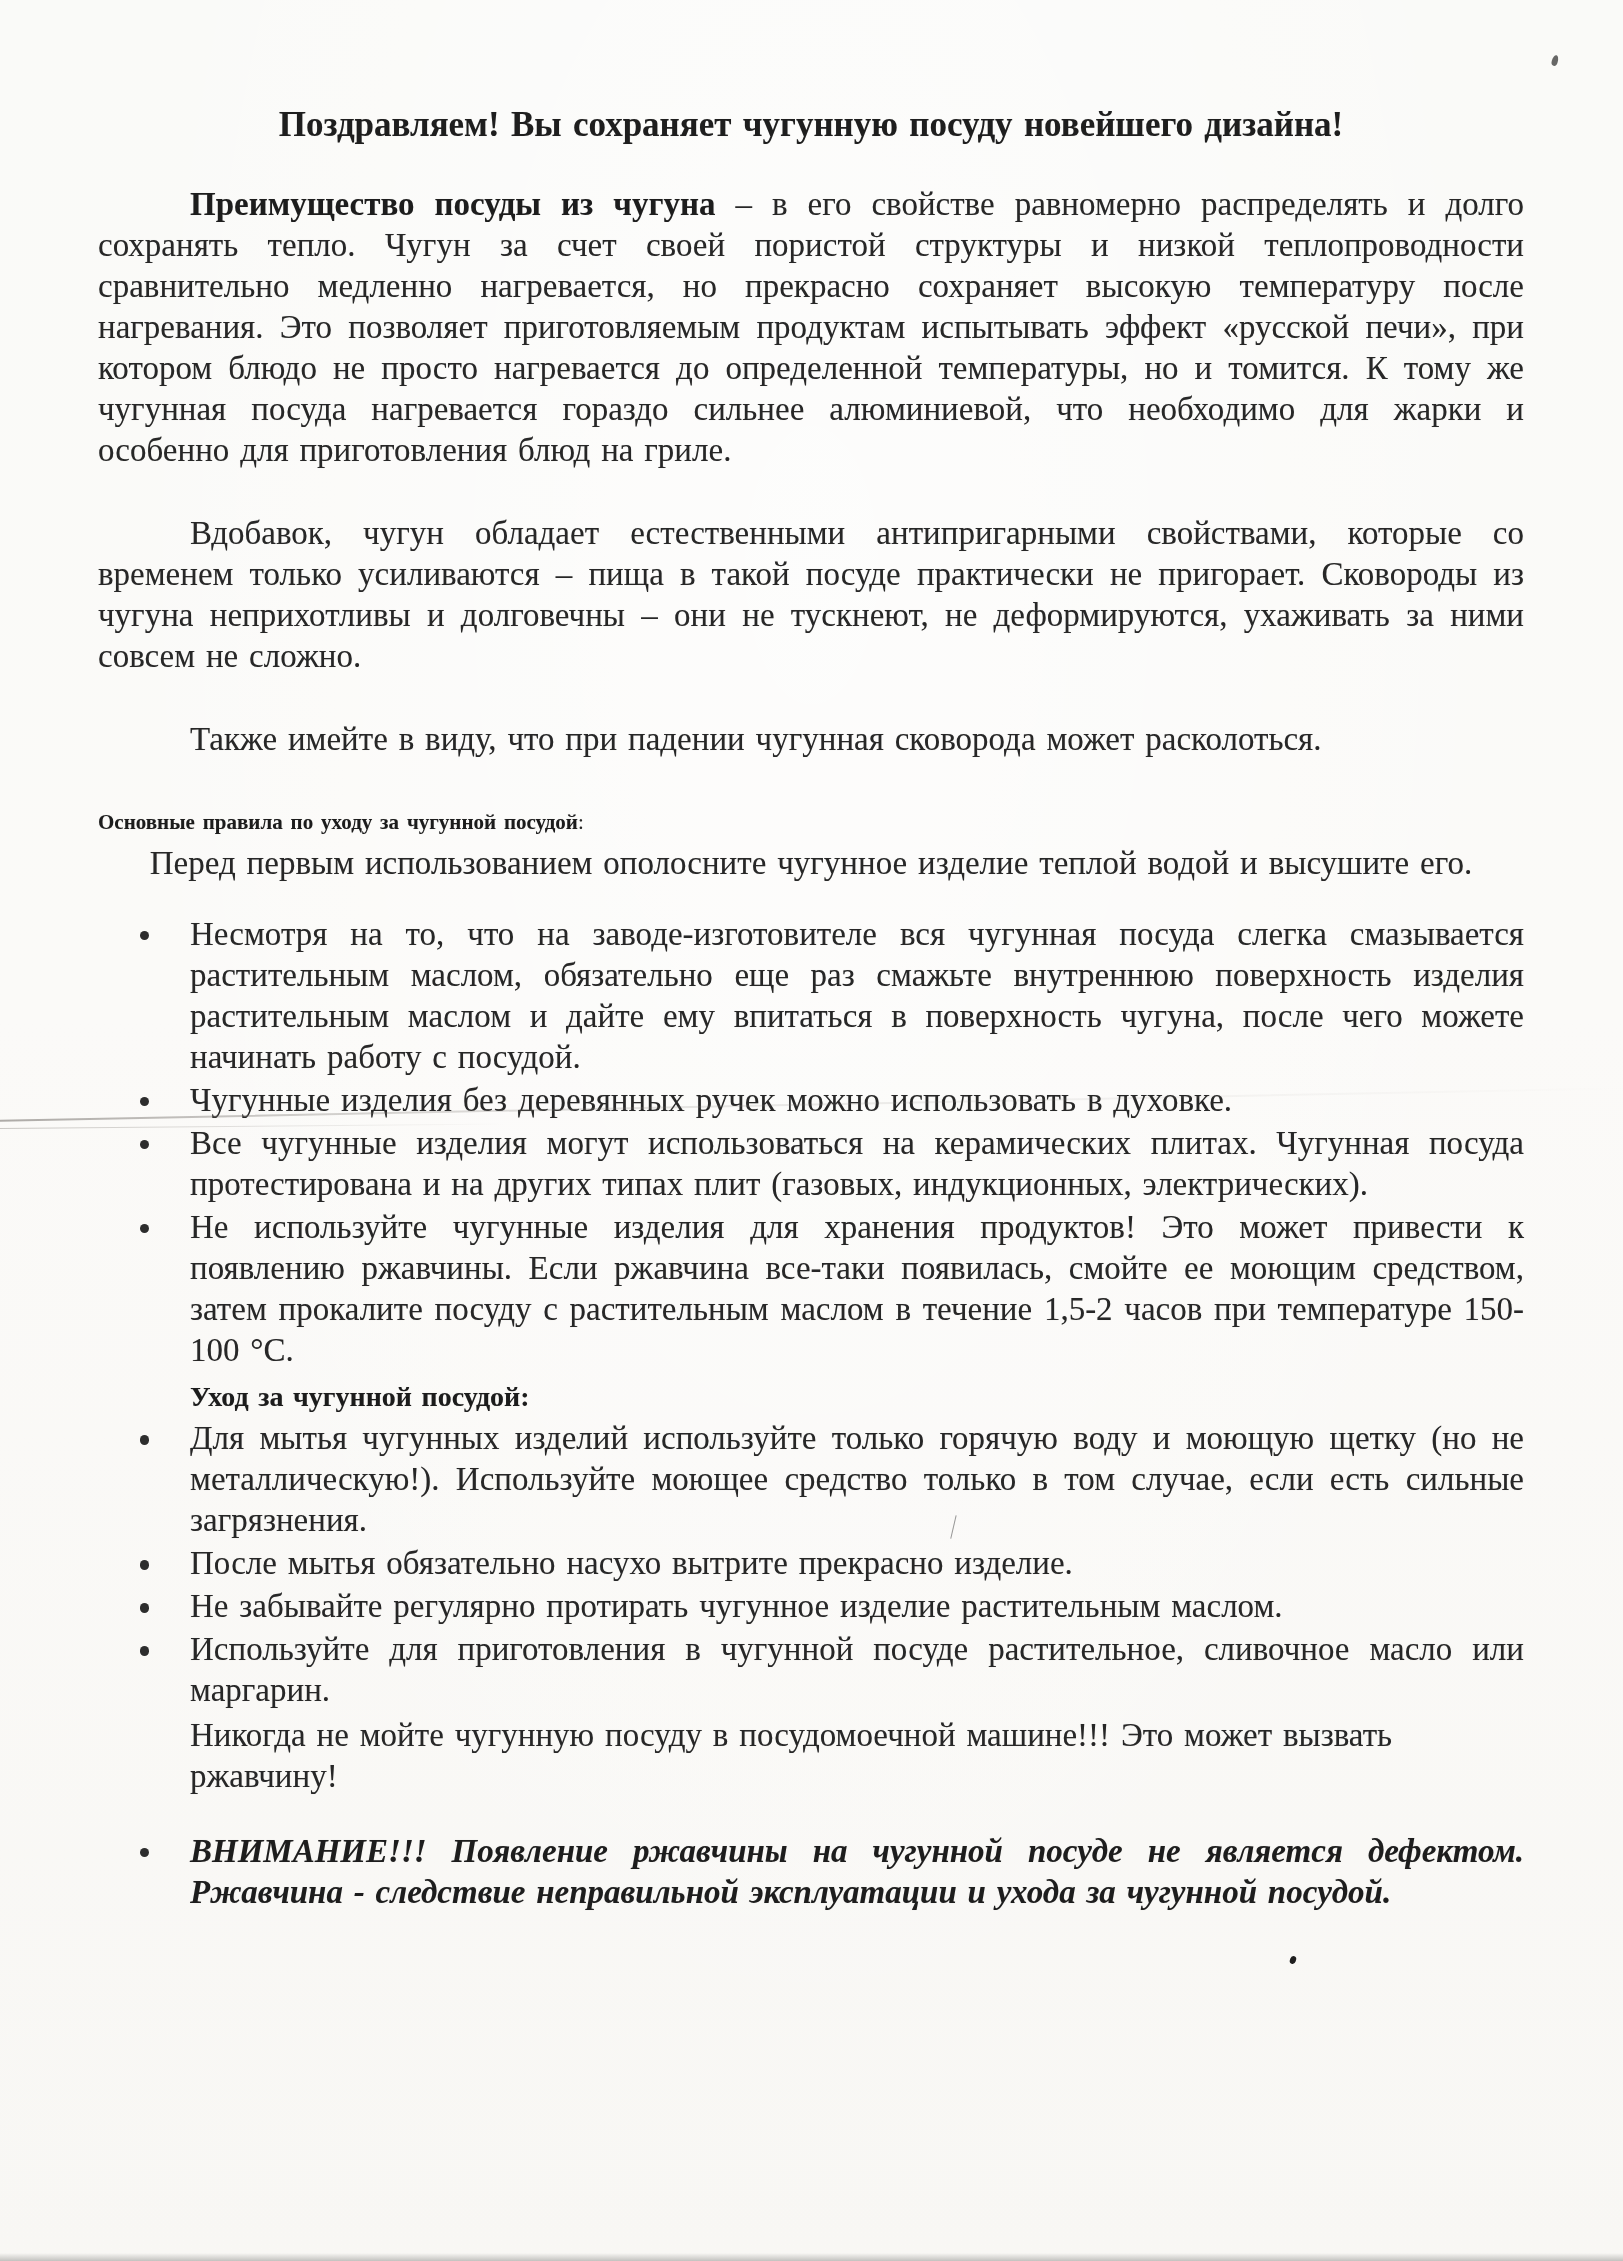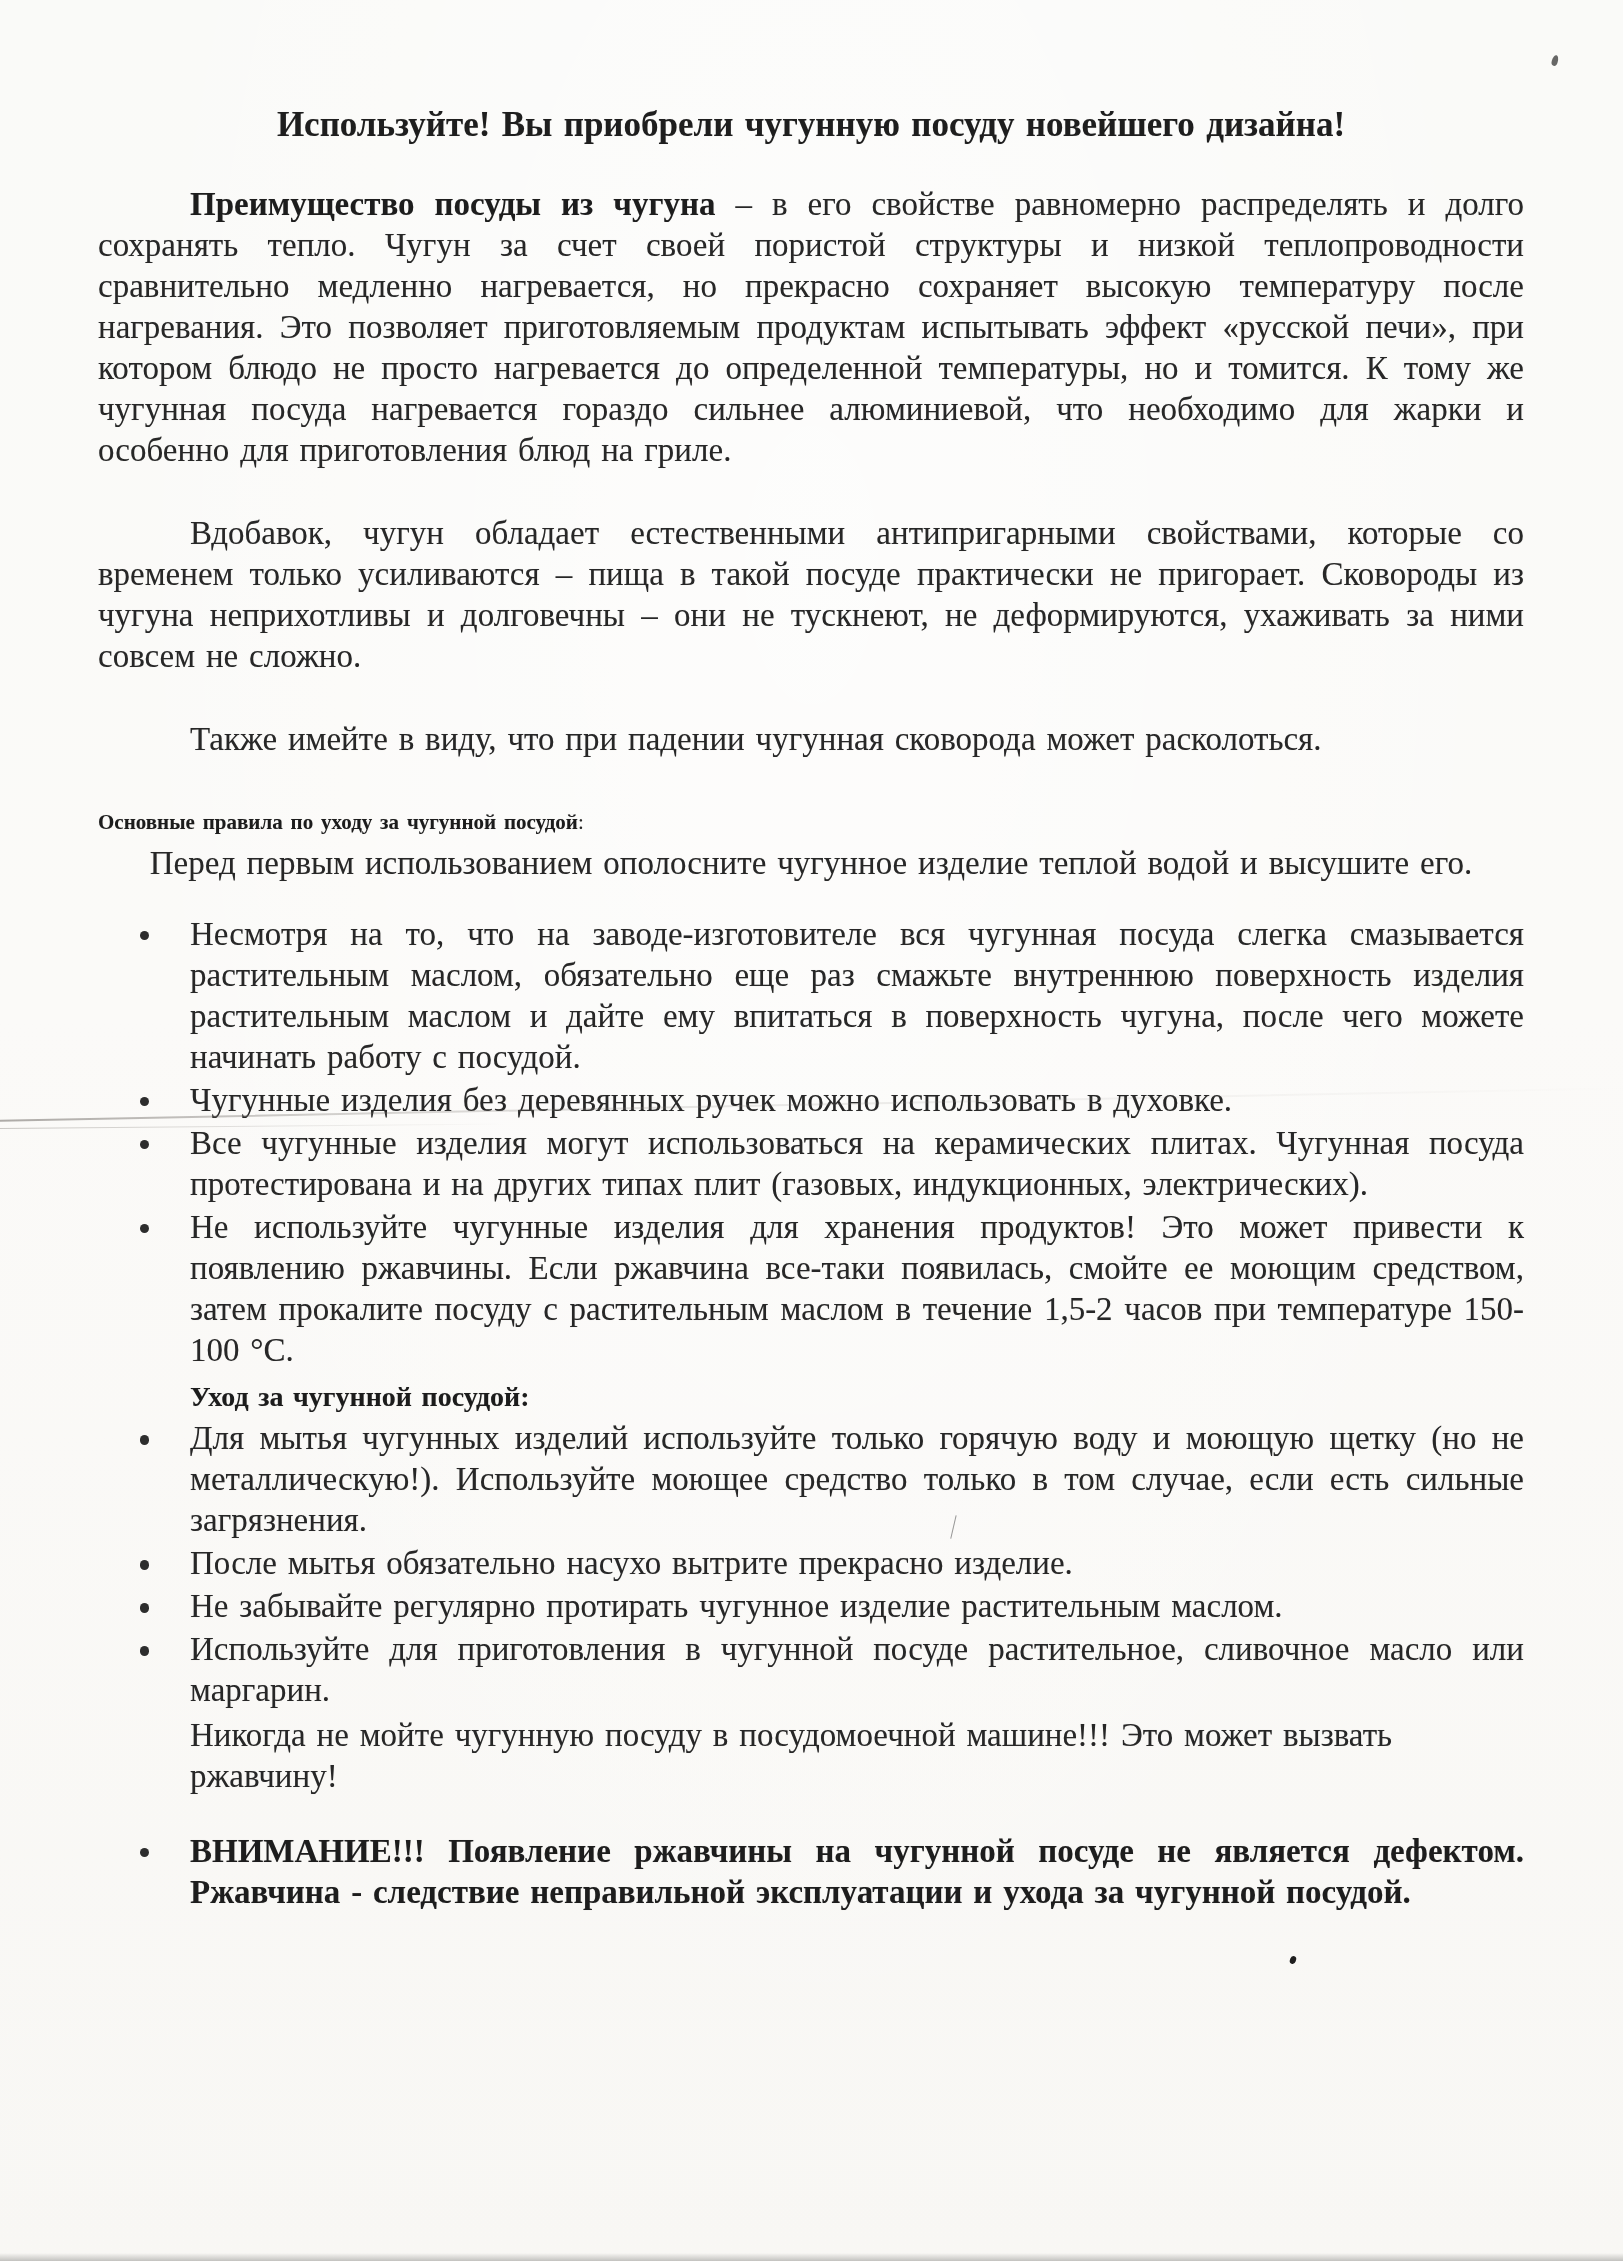--- a/index.html
+++ b/index.html
@@ -73,20 +73,21 @@
   .care-note {
     margin: 3.3px 0 0 0;
     padding-left: 92px;
     text-align: left;
   }
   ul.bullets.warning-list { margin-top: 34px; }
   ul.bullets.warning-list li {
     font-weight: bold;
     color: #1d1d1d;
     text-align: justify;
+    font-style: italic;
   }
   
   .crease-main {
     position: absolute;
     top: 1120px; left: -7.9px;
     width: 1649px; height: 2px;
     background: linear-gradient(90deg,
       rgba(95,90,85,0.50) 0%,
       rgba(120,115,110,0.30) 22%,
       rgba(135,130,125,0.16) 48%,
@@ -133,21 +134,21 @@
     bottom: 0; left: 0; right: 0;
     height: 7.9px;
     background: linear-gradient(to top, rgba(70,70,68,0.30), rgba(70,70,68,0));
   }
 </style>
 </head>
 <body>
 
 <div class="page">
 
-  <h1 class="title">Используйте! Вы приобрели чугунную посуду новейшего дизайна!</h1>
+  <h1 class="title">Поздравляем! Вы сохраняет чугунную посуду новейшего дизайна!</h1>
 
   <div>
 
       <p class="para indent"><b>Преимущество посуды из чугуна</b><span> – в его свойстве равномерно распределять и долго сохранять тепло. Чугун за счет своей пористой структуры и низкой теплопроводности сравнительно медленно нагревается, но прекрасно сохраняет высокую температуру после нагревания. Это позволяет приготовляемым продуктам испытывать эффект «русской печи», при котором блюдо не просто нагревается до определенной температуры, но и томится. К тому же чугунная посуда нагревается гораздо сильнее алюминиевой, что необходимо для жарки и особенно для приготовления блюд на гриле.</span></p>
 
       <p class="para indent"><b></b><span>Вдобавок, чугун обладает естественными антипригарными свойствами, которые со временем только усиливаются – пища в такой посуде практически не пригорает. Сковороды из чугуна неприхотливы и долговечны – они не тускнеют, не деформируются, ухаживать за ними совсем не сложно.</span></p>
 
       <p class="para indent"><b></b><span>Также имейте в виду, что при падении чугунная сковорода может расколоться.</span></p>
 
     </div>

